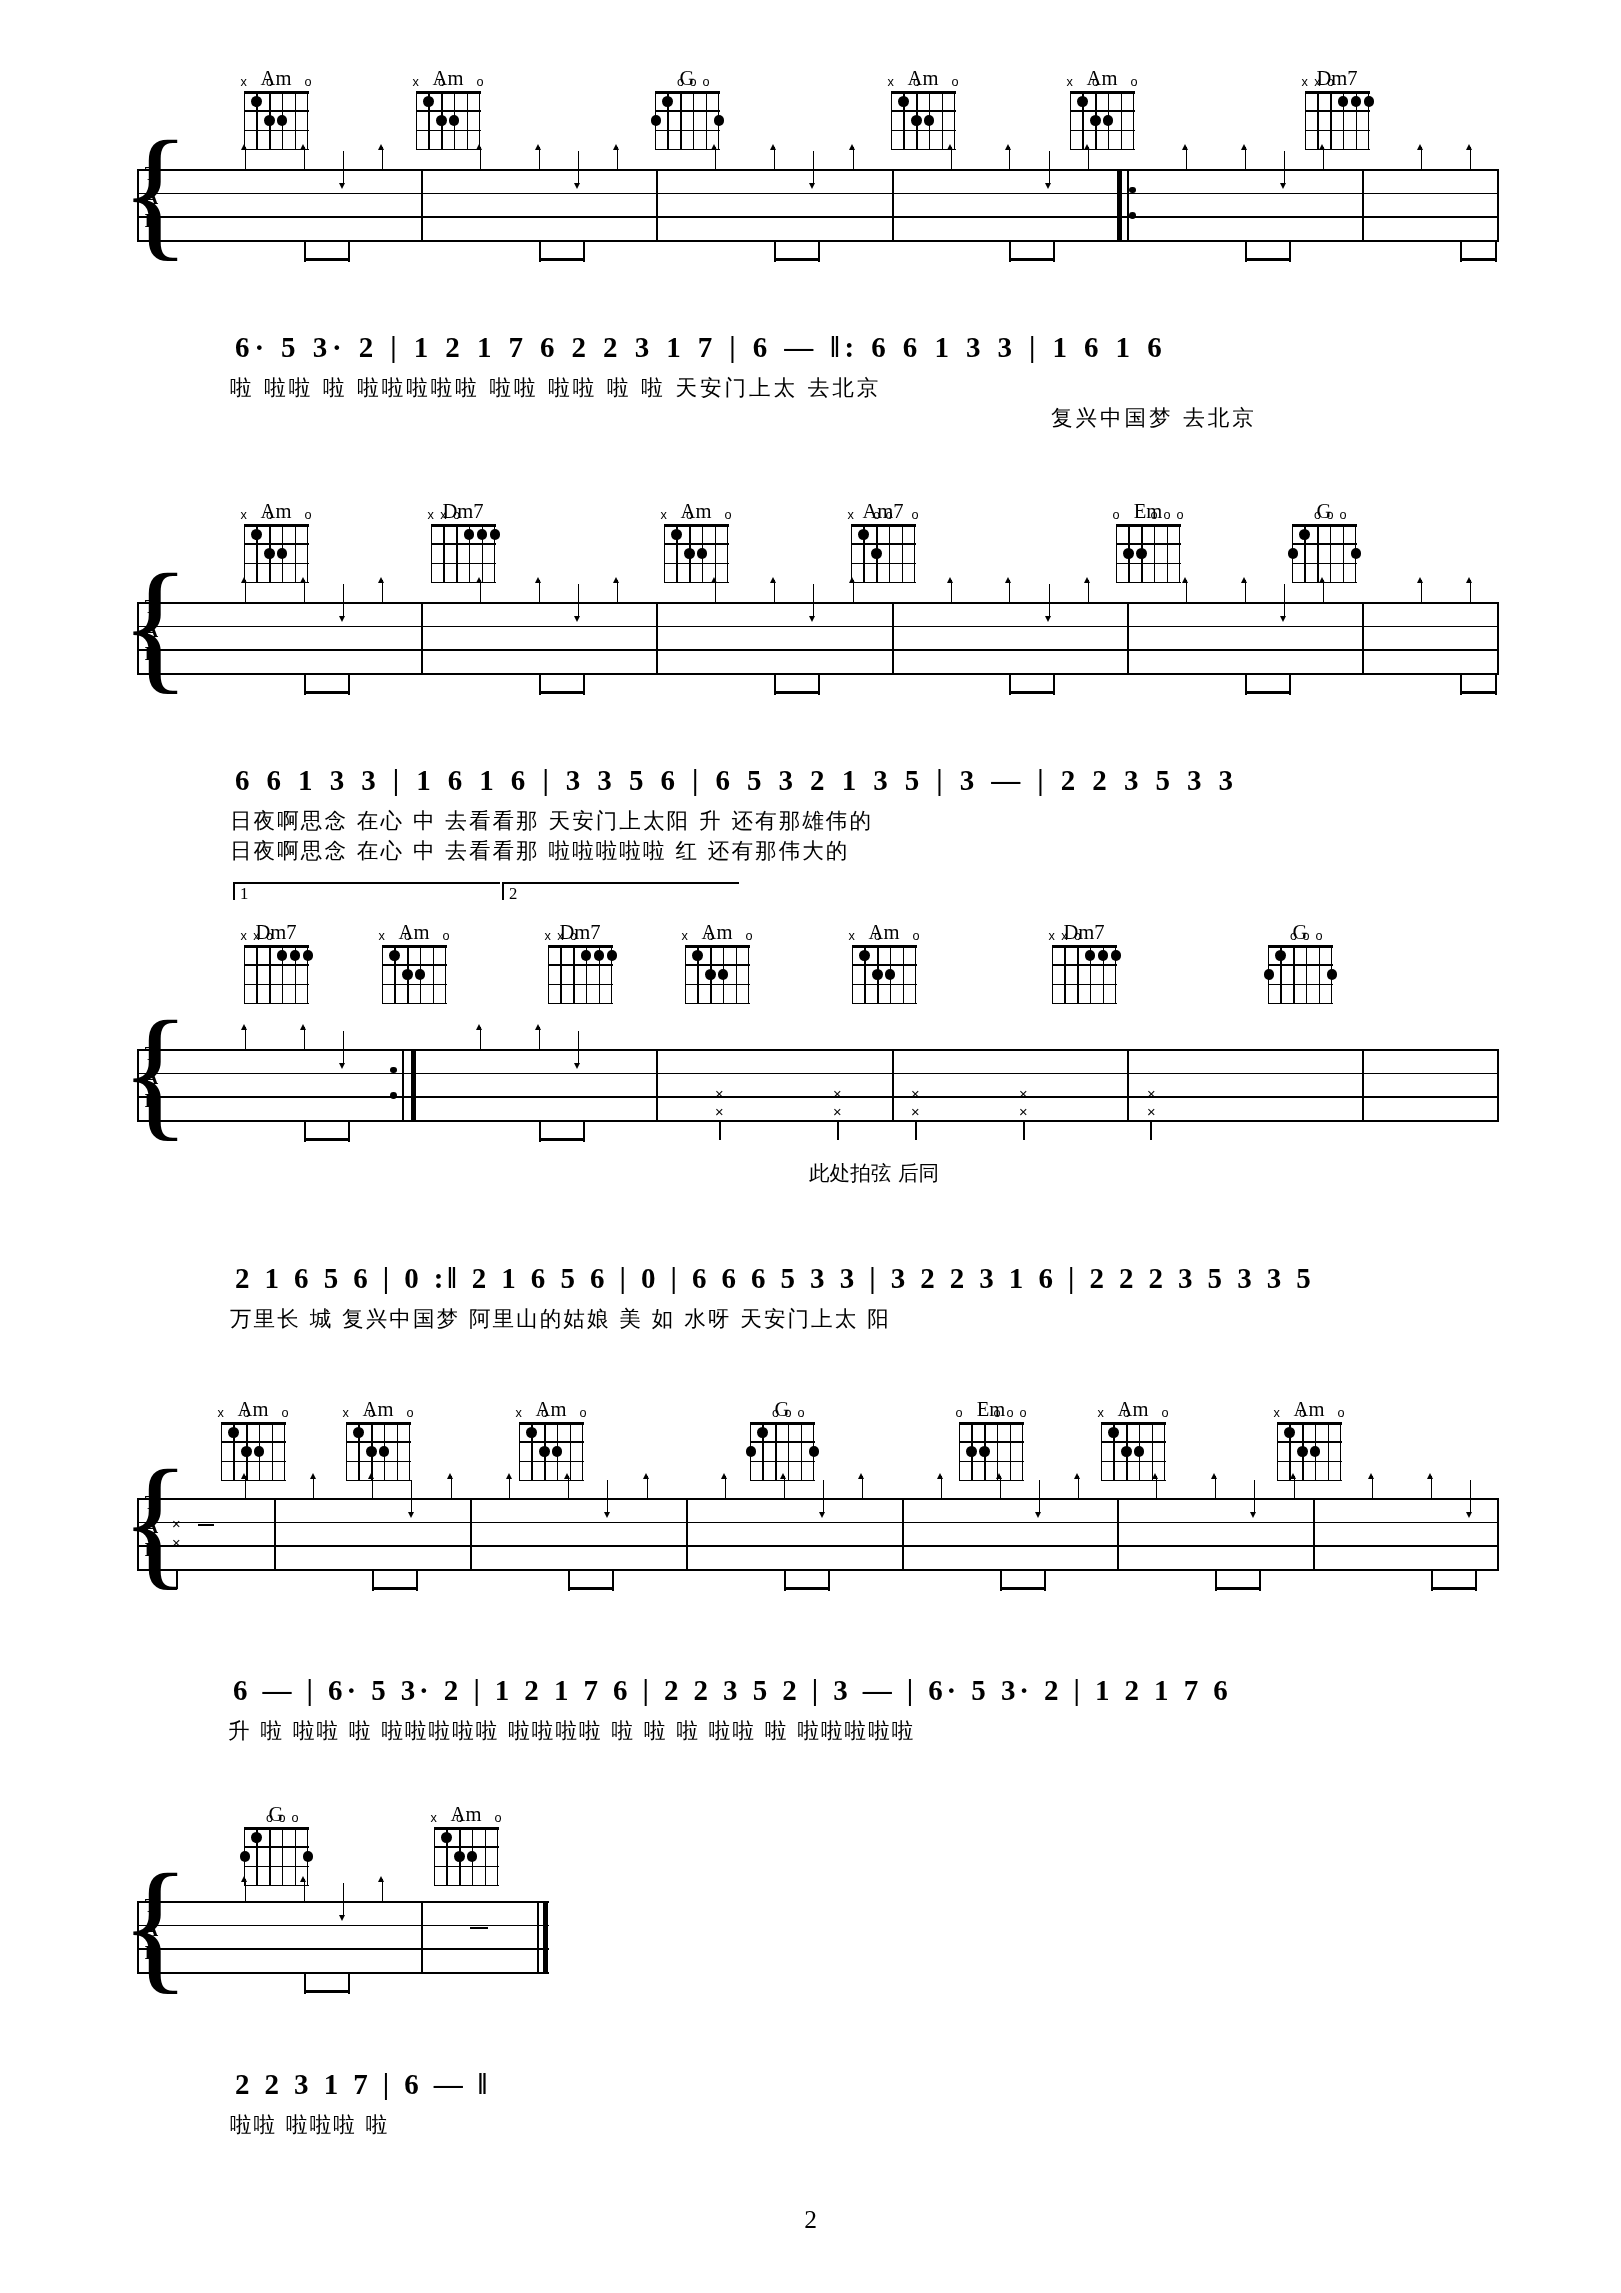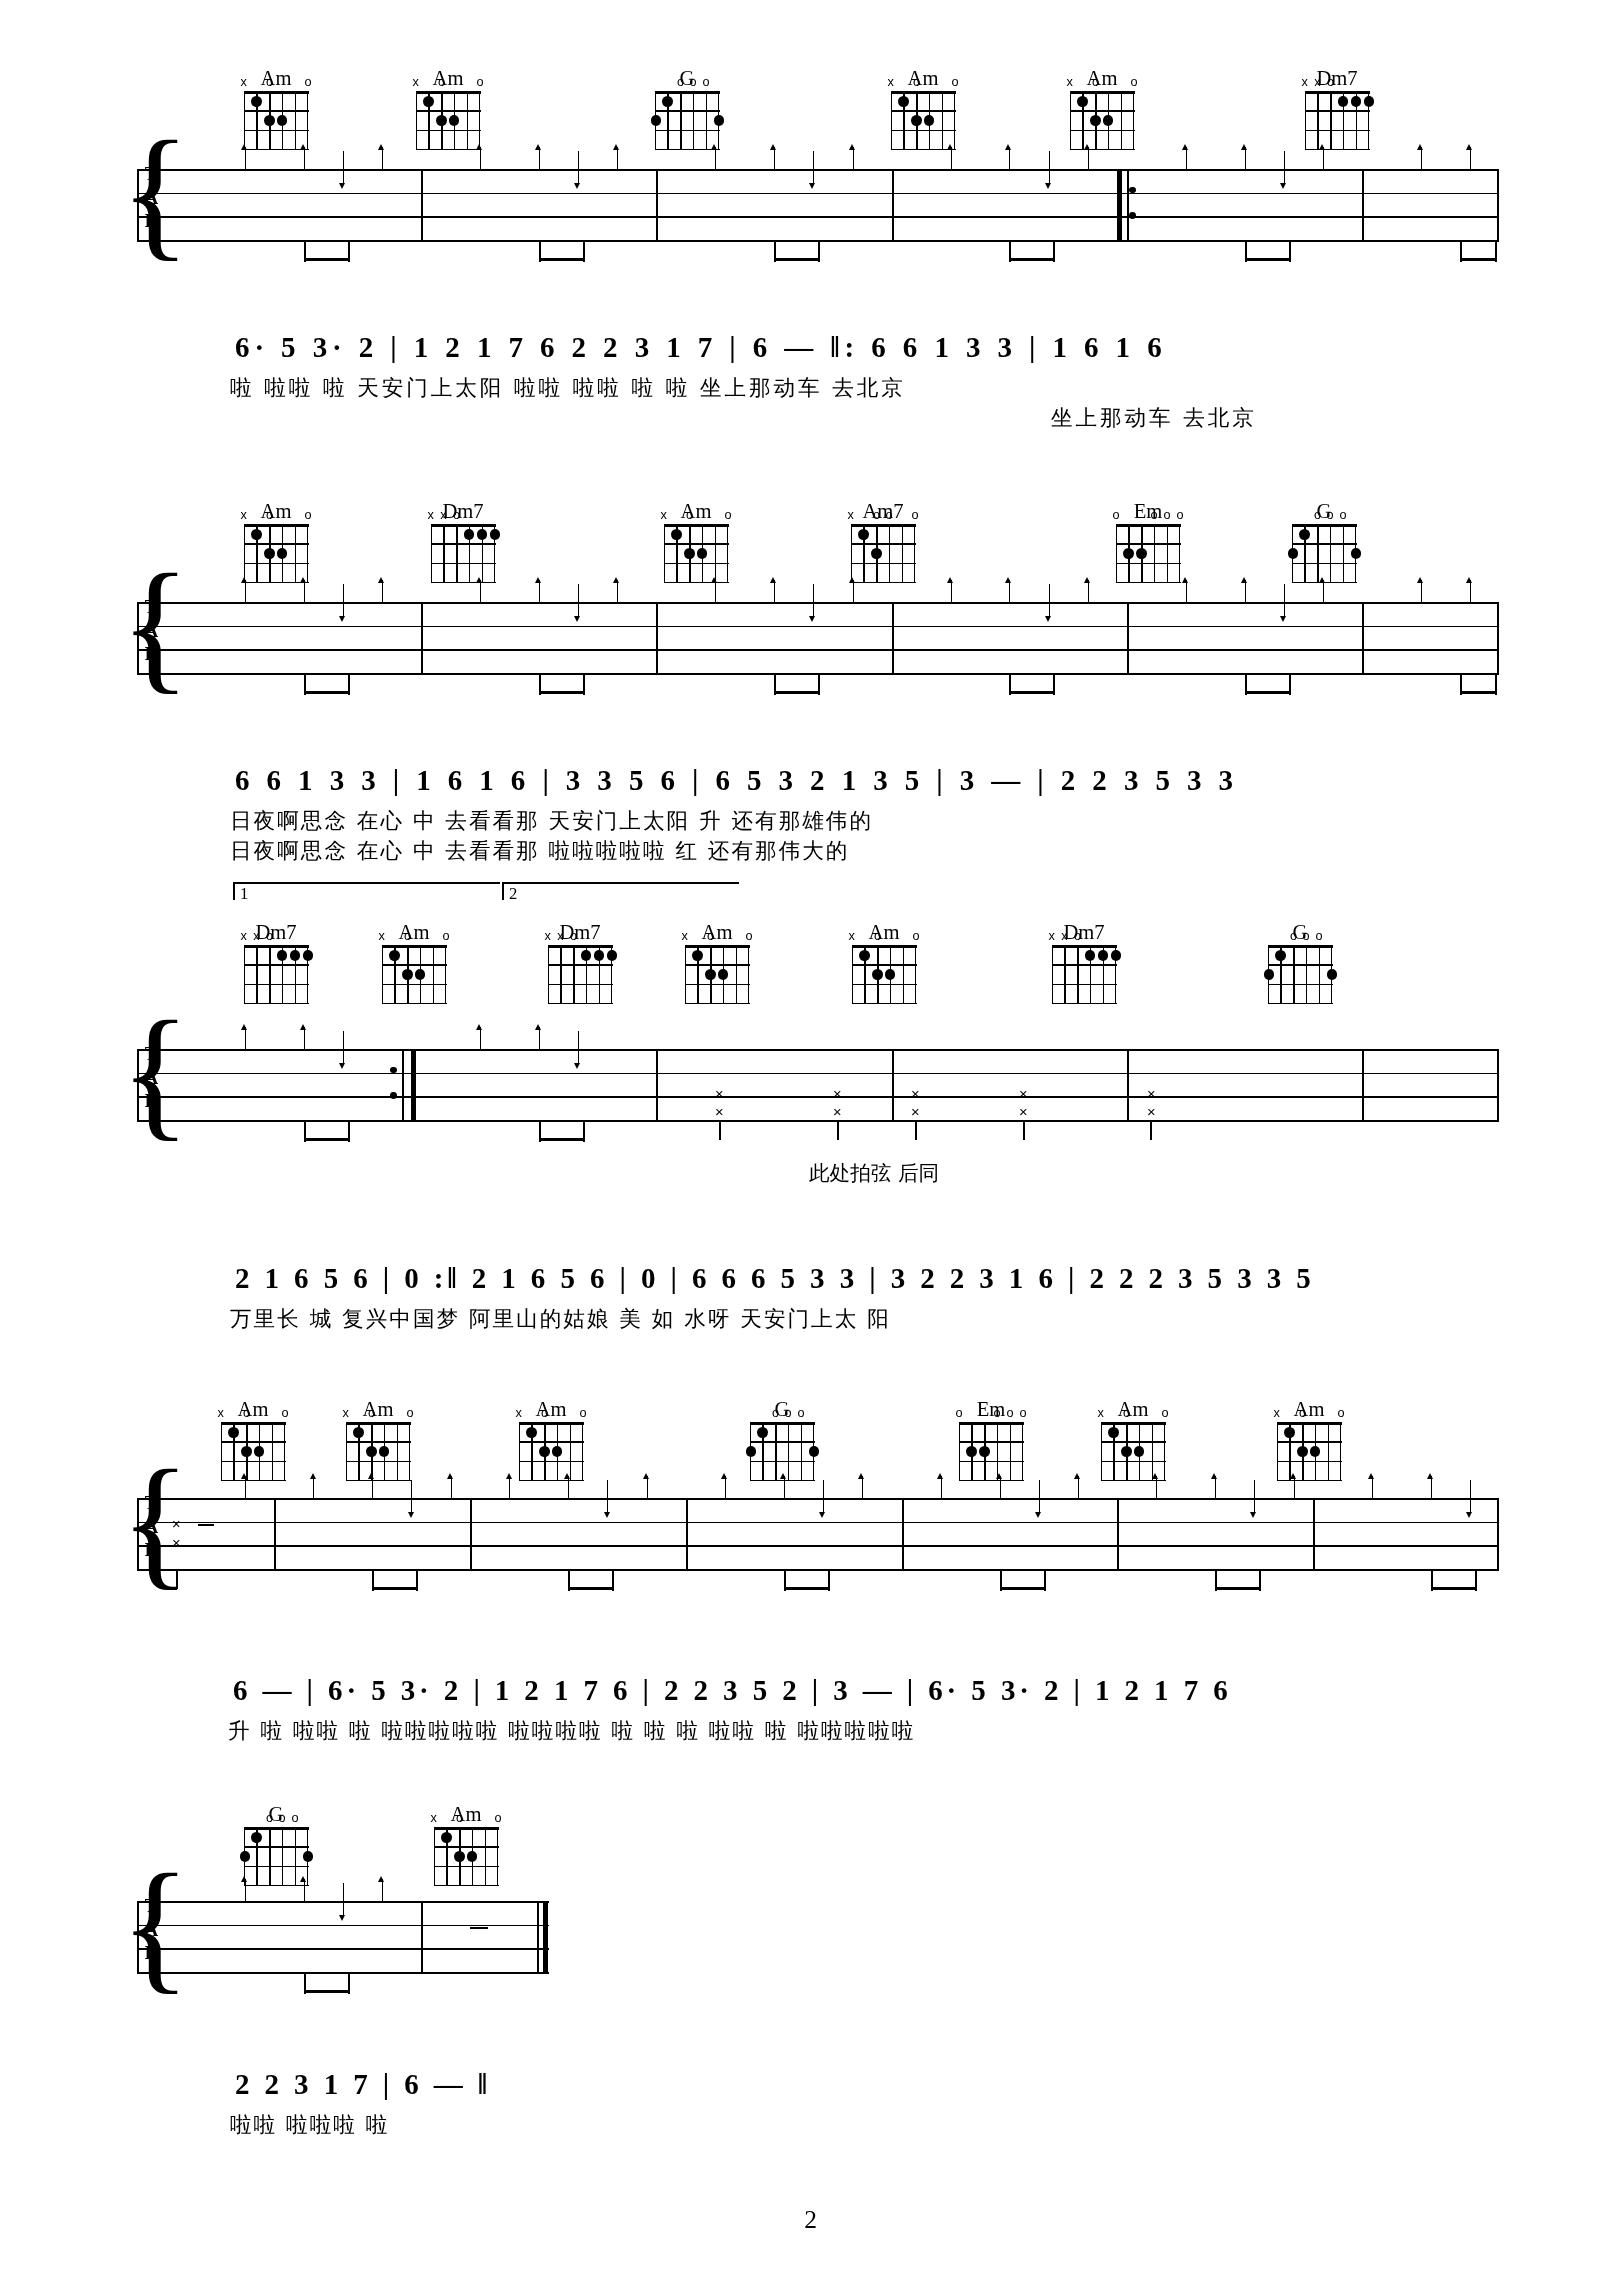--- a/index.html
+++ b/index.html
@@ -273,22 +273,22 @@
         <div class="stem" style="left:1152px;top:71px;height:21.6px;"></div>
         <div class="beam" style="left:1108px;top:89px;width:46px;"></div>
     <div class="stem" style="left:1323px;top:71px;height:21.6px;"></div>
         <div class="stem" style="left:1358px;top:71px;height:21.6px;"></div>
         <div class="beam" style="left:1323px;top:89px;width:36px;"></div>
   </div>
   <div class="brace" style="left:120px;top:118px;">{</div>
 
   <div class="melrow" style="left:0;top:333px;">
     <div class="num" style="left:235px;top:0;letter-spacing:4.9px;white-space:nowrap;">6· 5 3· 2 | 1 2 1 7 6    2 2 3 1 7 | 6  —   ‖: 6 6 1 3 3 | 1 6 1 6</div>
-    <div class="lyr" style="left:230px;top:43px;letter-spacing:2.9px;">啦 啦啦 啦 天安门上太阳    啦啦 啦啦 啦   啦      坐上那动车   去北京</div>
-    <div class="lyr" style="left:1051px;top:73px;letter-spacing:2.9px;">坐上那动车   去北京</div>
+    <div class="lyr" style="left:230px;top:43px;letter-spacing:2.9px;">啦 啦啦 啦 啦啦啦啦啦    啦啦 啦啦 啦   啦      天安门上太   去北京</div>
+    <div class="lyr" style="left:1051px;top:73px;letter-spacing:2.9px;">复兴中国梦   去北京</div>
   </div>
 </div>
 
 <div class="system">
 
   <div class="chord" style="left:231px;top:502px;">
     <div class="cname">Am</div>
     <div class="grid">
       <div class="nut"></div>
           <div class="hline" style="top:19.6px;"></div>

